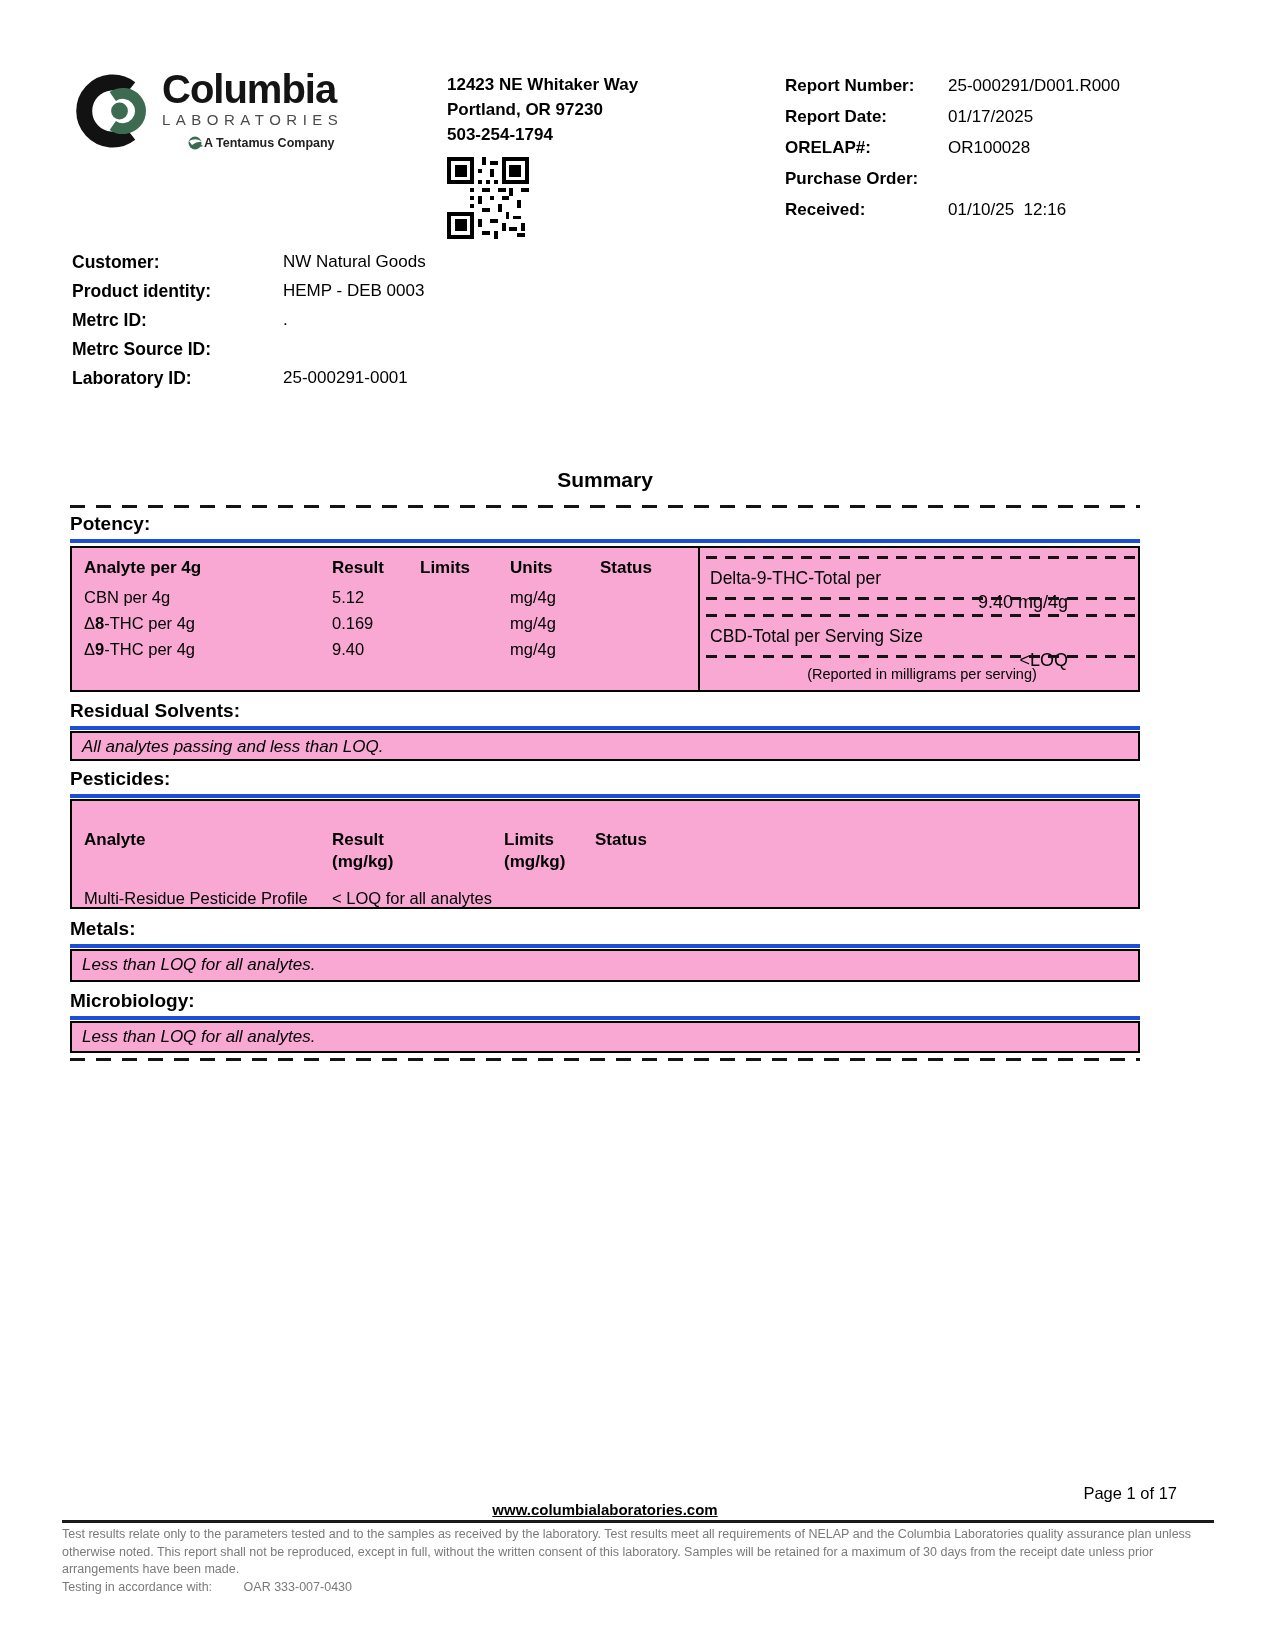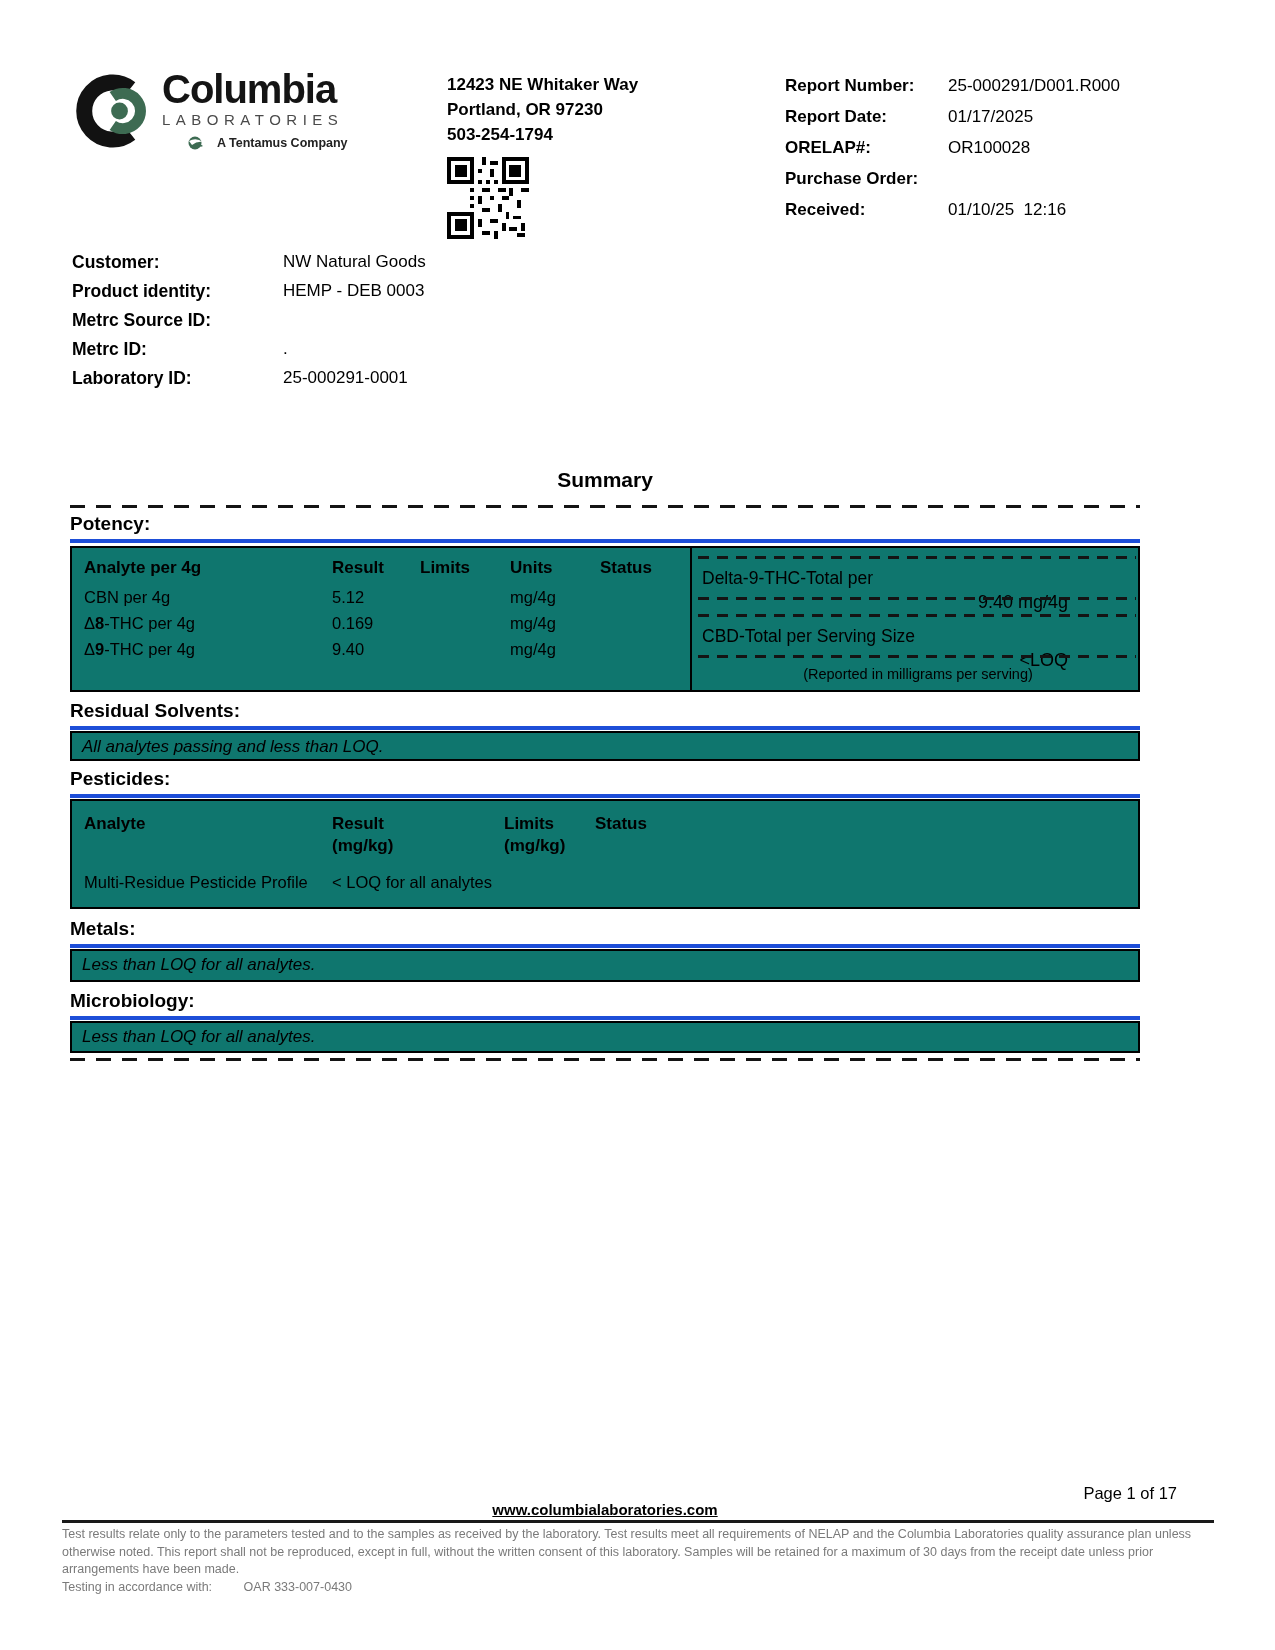--- a/index.html
+++ b/index.html
@@ -7,21 +7,21 @@
   .page {
     position:relative; width:1275px; height:1650px; background:#fff;
     font-family:"Liberation Sans","DejaVu Sans",sans-serif; color:#000;
     overflow:hidden; margin:0 auto;
   }
   
   .logo-mark { position:absolute; left:75px; top:66px; }
   .logo-text { position:absolute; left:162px; top:68px; }
   .logo-name { font-size:40px; font-weight:bold; letter-spacing:-1px; color:#141414; line-height:42px; }
   .logo-sub  { font-size:15px; letter-spacing:5.5px; color:#4a4a4a; margin-top:1px; }
-  .logo-tagline { display:flex; align-items:flex-end; gap:13px; margin-top:7px; margin-left:26px; }
+  .logo-tagline { display:flex; align-items:flex-end; gap:0; margin-top:7px; margin-left:26px; }
   .logo-tagline span { font-size:12.5px; font-weight:bold; color:#222; }
   .address-block { position:absolute; left:447px; top:72px; width:320px; text-align:left;
     font-size:17px; line-height:25px;font-weight:bold; }
   .qr-wrap { margin-top:10px; }
   .report-block { position:absolute; left:785px; top:76px; width:420px; }
   .report-row { display:flex; height:31px; align-items:flex-start; }
   .report-row .lbl { width:163px; font-weight:bold; font-size:17px; }
   .report-row .val { font-size:17px; white-space:pre-wrap; }
   
   .customer-block { position:absolute; left:72px; top:252px; }
@@ -35,42 +35,42 @@
     background-image:repeating-linear-gradient(90deg,#141414 0,#141414 15px,transparent 15px,transparent 26px); }
   .dash-top { top:505px; }
   .dash-bottom { top:1058px; }
   .sec-h { position:absolute; left:70px; width:1070px; font-size:19px; font-weight:bold;
     border-bottom:4px solid #1d4ed8; padding-bottom:4px; }
   .h-potency { top:513px; }
   .h-solvents { top:700px; }
   .h-pesticides { top:768px; }
   .h-metals { top:918px; }
   .h-micro { top:990px; }
-  .box { position:absolute; left:70px; width:1070px; border:2px solid #000; background:#0f766e; }
+  .box { position:absolute; left:70px; width:1070px; border:2px solid #000; background:#f9a8d4;gap:8px; }
   .potency-box { top:546px; height:146px; display:flex; }
   .potency-table { width:618px; padding:10px 0 0 12px; }
   .pt-grid { display:grid; grid-template-columns:248px 88px 90px 90px 80px; }
   .pt-head { font-weight:bold; font-size:17px; margin-bottom:10px; }
   .pt-row { font-size:16.5px; height:26px; }
   .totals-panel { flex:1; border-left:2px solid #000; padding:0 2px 0 8px; }
   .tot-row { position:relative; height:44px; display:flex; align-items:center;
     justify-content:space-between; padding:0 68px 0 2px; }
   .tot-row::before, .tot-row::after { content:""; position:absolute; left:-2px; right:0; height:3px;
     background-image:repeating-linear-gradient(90deg,#141414 0,#141414 11px,transparent 11px,transparent 19px); }
   .tot-row::before { top:0; } .tot-row::after { bottom:0; }
   .tot-row1 { margin-top:8px; }
   .tot-row2 { margin-top:14px; }
   .tot-lbl { font-size:17.5px; }
   .tot-val { font-size:18px;margin-top:48px; }
   .tot-note { text-align:center; font-size:14.5px; margin-top:8px; }
   .note-box { font-style:italic; font-size:17px; padding:4px 0 0 10px; }
   .solvents-box { top:731px; height:30px; }
   .metals-box { top:949px; height:33px; }
   .micro-box { top:1021px; height:32px; }
-  .pest-box { top:799px; height:110px; padding:12px 0 0 12px; }
+  .pest-box { top:799px; height:110px; padding:28px 0 0 12px; }
   .pest-grid { display:grid; grid-template-columns:248px 172px 91px 90px; }
   .pest-head { font-weight:bold; font-size:17px; line-height:22px; }
   .pest-row { font-size:16.5px; margin-top:16px; }
   
   .page-num { position:absolute; top:1484px; right:98px; font-size:16.5px; }
   .website { position:absolute; top:1501px; left:70px; width:1070px; text-align:center;
     font-size:15px; font-weight:bold; text-decoration:underline; color:#000; }
   .footer-rule { position:absolute; top:1520px; left:62px; width:1152px; height:3px; background:#1a1a1a; }
   .disclaimer { position:absolute; top:1526px; left:62px; width:1152px; font-size:12.5px;
     line-height:17.5px; color:#7a7a7a; }
@@ -181,26 +181,26 @@
   <div class="customer-block">
     <div class="cust-row">
       <span class="lbl">Customer:</span>
       <span class="val">NW Natural Goods</span>
     </div>
     <div class="cust-row">
       <span class="lbl">Product identity:</span>
       <span class="val">HEMP - DEB 0003</span>
     </div>
     <div class="cust-row">
+      <span class="lbl">Metrc ID:</span>
+      <span class="val">.</span>
+    </div>
+    <div class="cust-row">
       <span class="lbl">Metrc Source ID:</span>
       <span class="val"></span>
-    </div>
-    <div class="cust-row">
-      <span class="lbl">Metrc ID:</span>
-      <span class="val">.</span>
     </div>
     <div class="cust-row">
       <span class="lbl">Laboratory ID:</span>
       <span class="val">25-000291-0001</span>
     </div>
   </div>
 
   <div class="summary-title">Summary</div>
   <div class="dash dash-top"></div>
 

